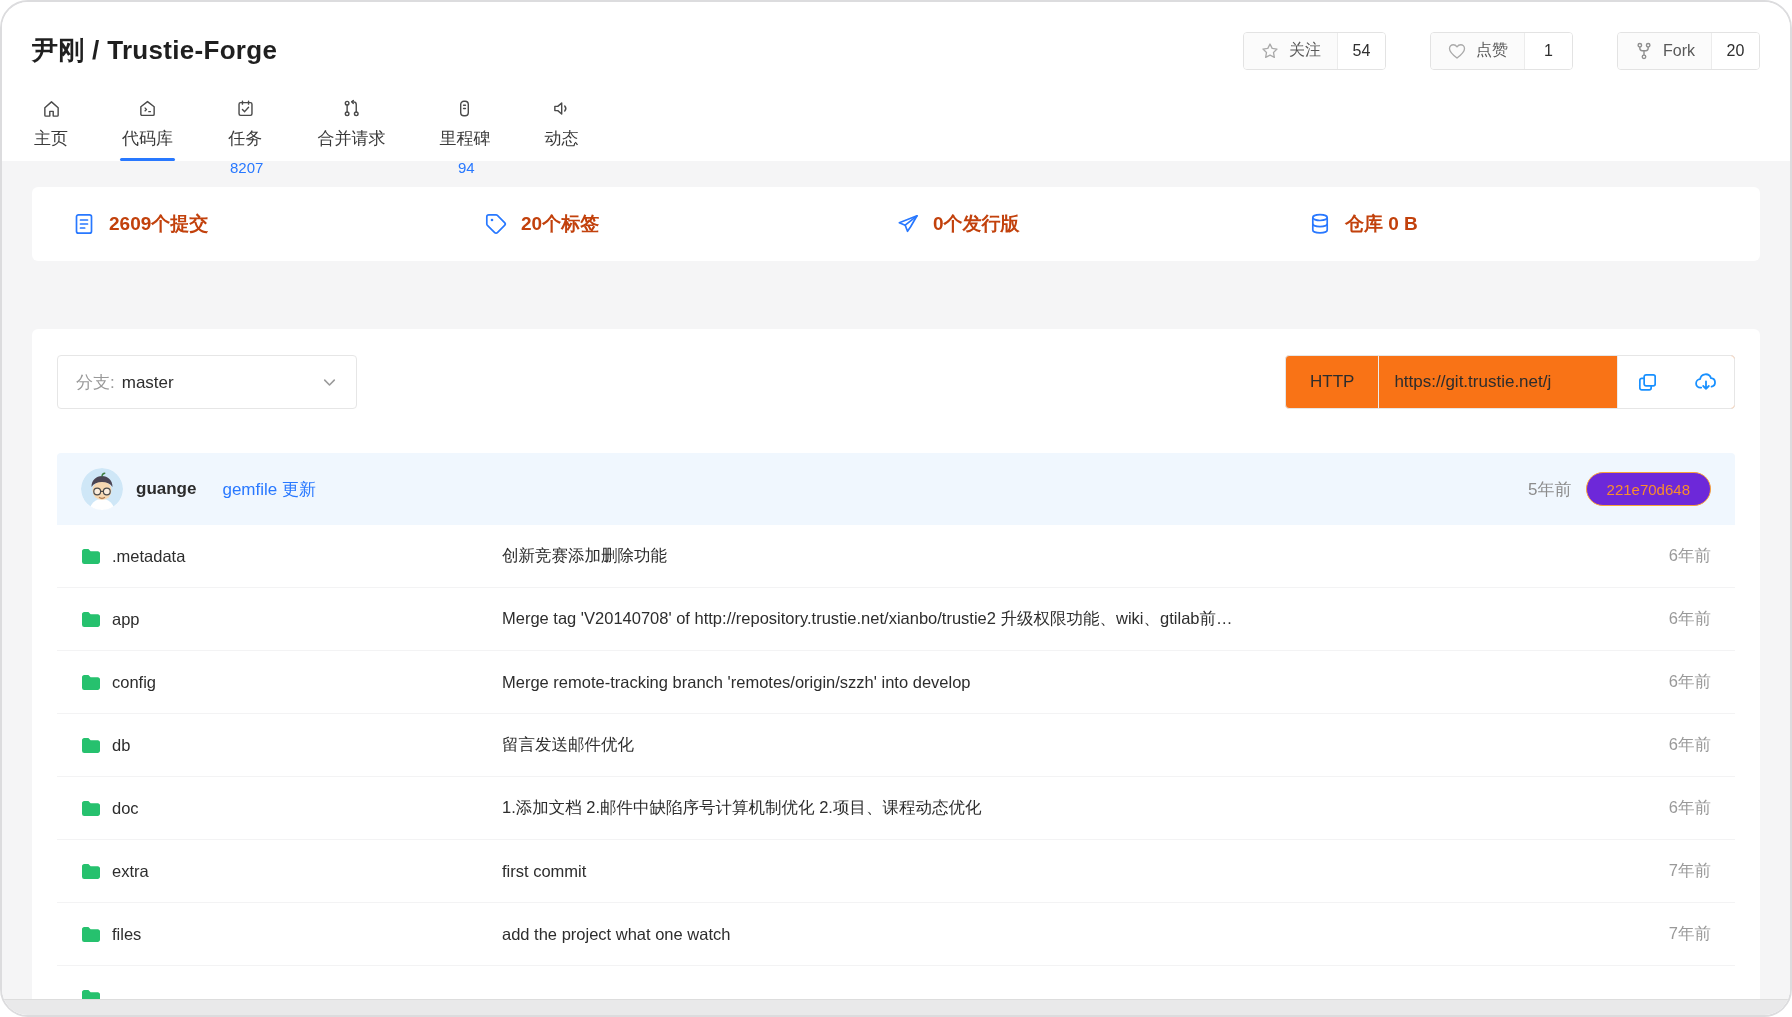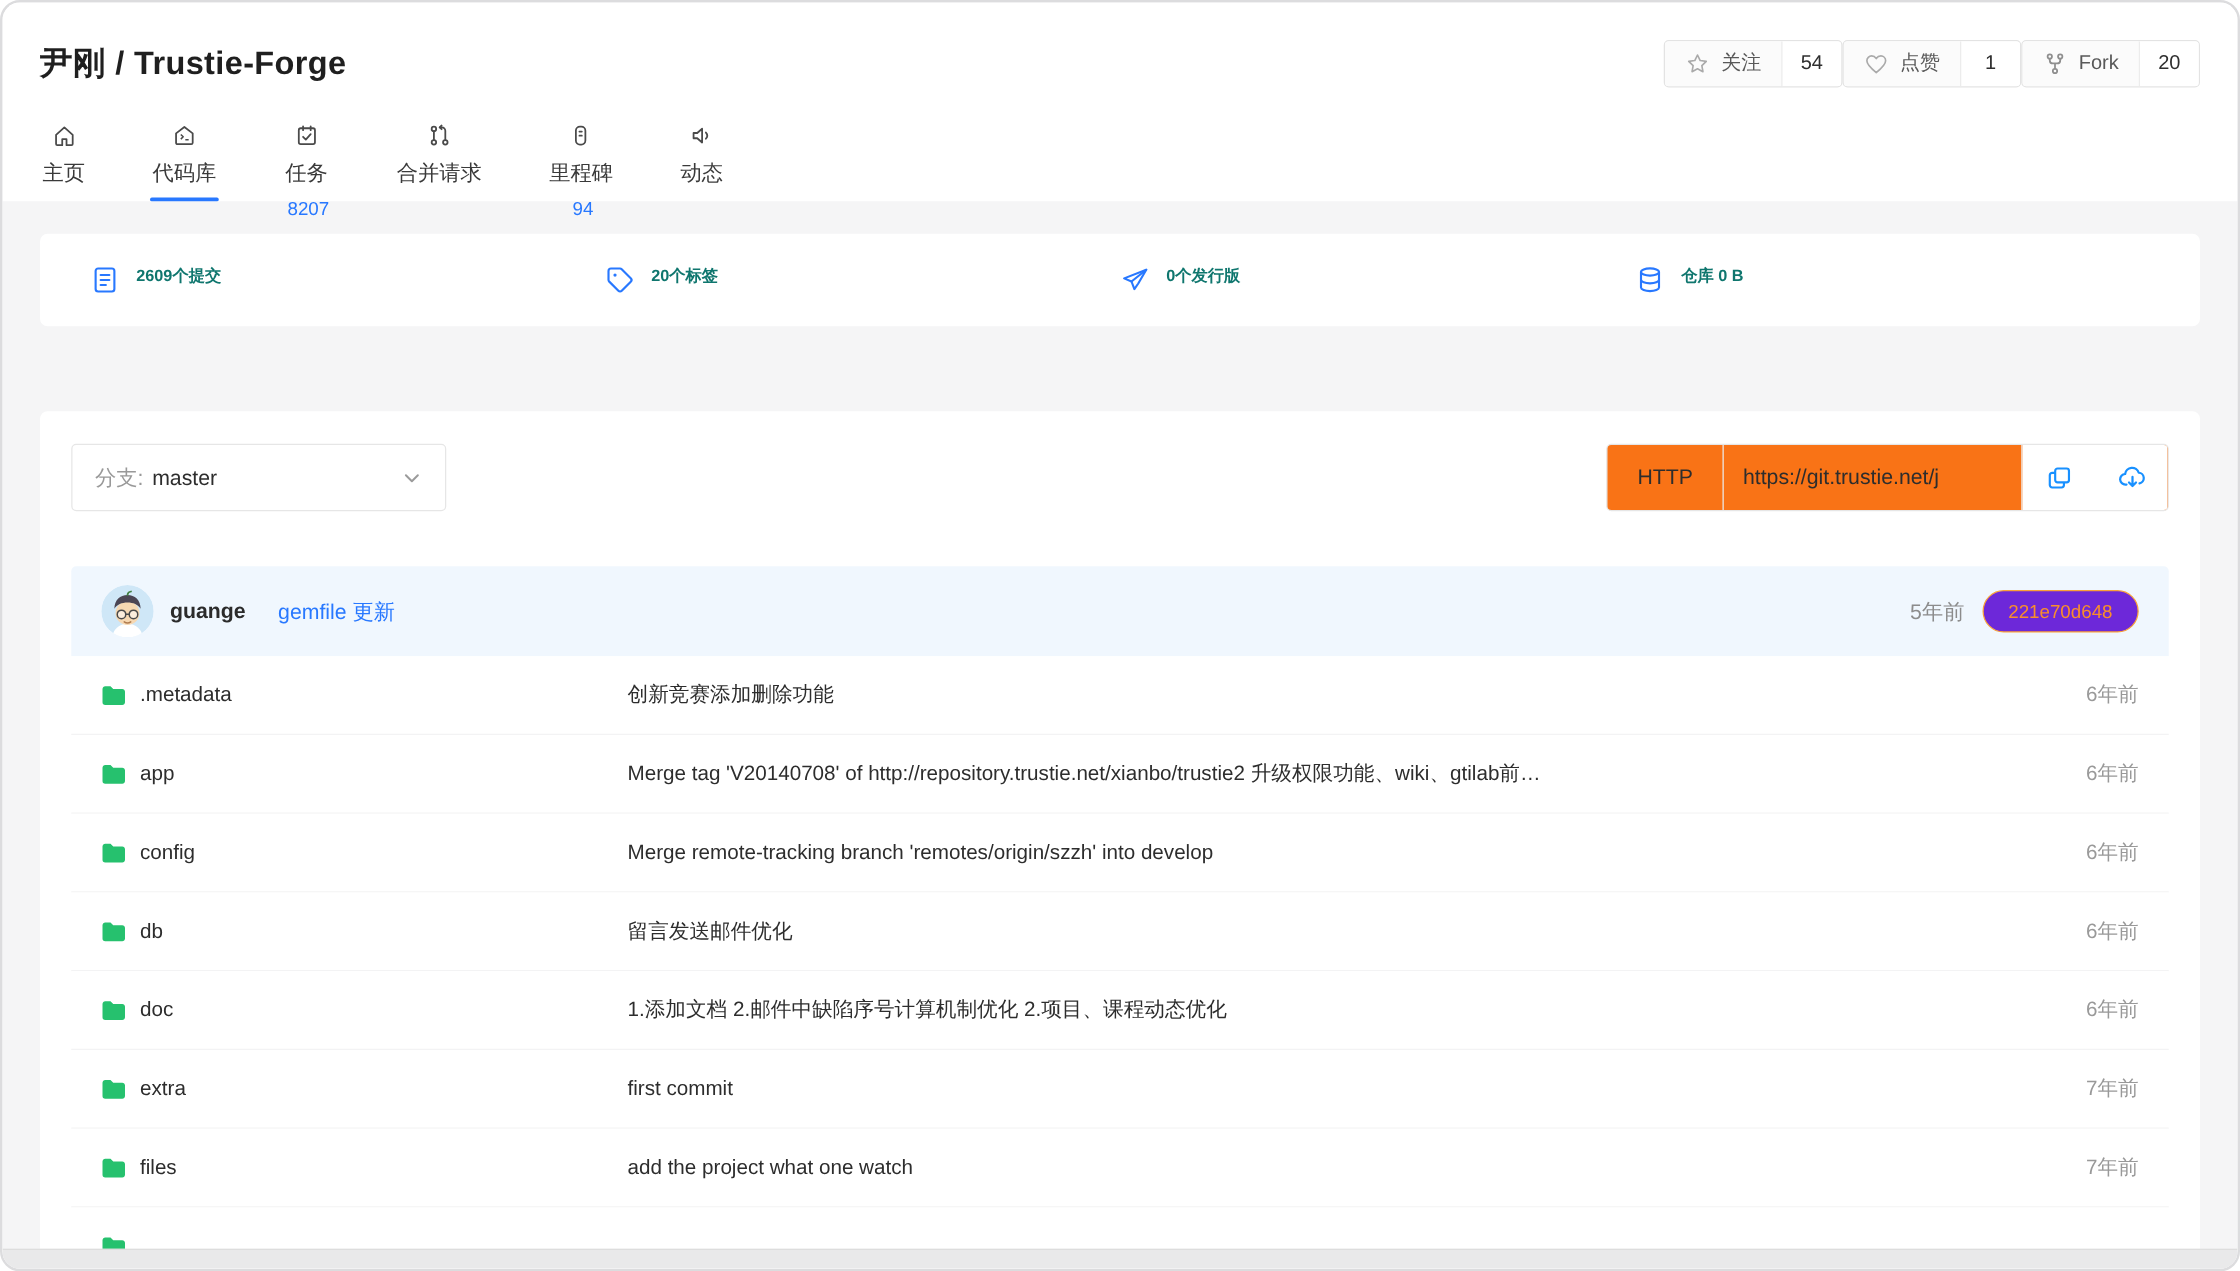--- a/index.html
+++ b/index.html
@@ -5,41 +5,41 @@
   * { box-sizing: border-box; }
   html,body { margin:0; padding:0; }
   body {
     width:1792px; height:1017px; position:relative;
     background:#fff;
     font-family:"Liberation Sans","DejaVu Sans",sans-serif;
     -webkit-font-smoothing:antialiased;
   }
   .window {
     position:absolute; inset:0;
-    border:2px solid #dcdcde; border-radius:16px;
+    border:2px solid #dcdcde; border-radius:28px;
     overflow:hidden; background:#fff;
   }
   
   .top { background:#fff; padding:0 30px; }
   .title-row { height:97px; display:flex; align-items:center; justify-content:space-between; }
   .repo-title { margin:0; font-size:26px; font-weight:600; color:#1f1f1f; letter-spacing:.3px; }
-  .actions { display:flex; }
+  .actions { display:flex; gap:44px; }
   .action-btn { display:flex; align-items:stretch; height:38px; border:1px solid #e3e3e3; border-radius:4px; overflow:hidden; cursor:pointer; background:#fff; }
   .action-main { display:flex; align-items:center; gap:9px; padding:0 16px; font-size:16px; color:#595959; background:#fbfbfb; }
   .action-count { display:flex; align-items:center; justify-content:center; min-width:48px; padding:0 12px; font-size:16px; color:#2f2f2f; border-left:1px solid #ececec; background:#fff; }
   .tabs { display:flex; gap:50px; height:62px; align-items:stretch; }
   .tab { position:relative; display:flex; align-items:center; gap:9px; font-size:17px; color:#3a3a3a; cursor:pointer; padding:0 2px;flex-direction:column; }
   .tab .ticon { display:flex; align-items:center; }
   .tab.active::after { content:""; position:absolute; left:0; right:0; bottom:0; height:3px; background:#2878ff; border-radius:2px; }
   .tbadge { color:#2878ff; font-size:15px; margin-left:3px; }
   .tbadge:empty { display:none; }
   
   .page-body { background:#f5f5f6; min-height:858px; }
   .stats-card { margin:0 30px; position:relative; top:26px; background:#fff; border-radius:6px; height:74px; display:flex; align-items:center; padding:0 40px; }
-  .stat { flex:1; display:flex; gap:13px; font-size:13px; font-weight:600; color:#0f766e; cursor:pointer; }
+  .stat { flex:1; display:flex; gap:13px; font-size:19px; font-weight:600; color:#c2410c; cursor:pointer; }
   .stat .sicon { display:flex; align-items:center; }
   
   .repo-card { margin:0 30px; position:relative; top:94px; background:#fff; border-radius:6px 6px 0 0; padding:26px 25px 0; height:720px; }
   .toolbar { display:flex; justify-content:space-between; align-items:center; }
   .branch-select { width:300px; height:54px; border:1px solid #e6e6e6; border-radius:4px; background:#fff; display:flex; align-items:center; justify-content:space-between; padding:0 18px; font-size:17px; cursor:pointer; }
   .branch-label { color:#999; }
   .branch-value { color:#2d2d2d; margin-left:7px; }
   .clone-group { display:flex; align-items:stretch; width:450px; height:54px; border:1px solid #e6e6e6; border-radius:4px; overflow:hidden; background:#f97316; }
   .clone-proto { display:flex; align-items:center; padding:0 24px; font-size:17px; color:#2d2d2d; border-right:1px solid #ececec; cursor:pointer; }
   .clone-url { flex:1; display:flex; align-items:center; padding:0 15px; font-size:17px; color:#2d2d2d; white-space:nowrap; overflow:hidden; border-right:1px solid #ececec; }

